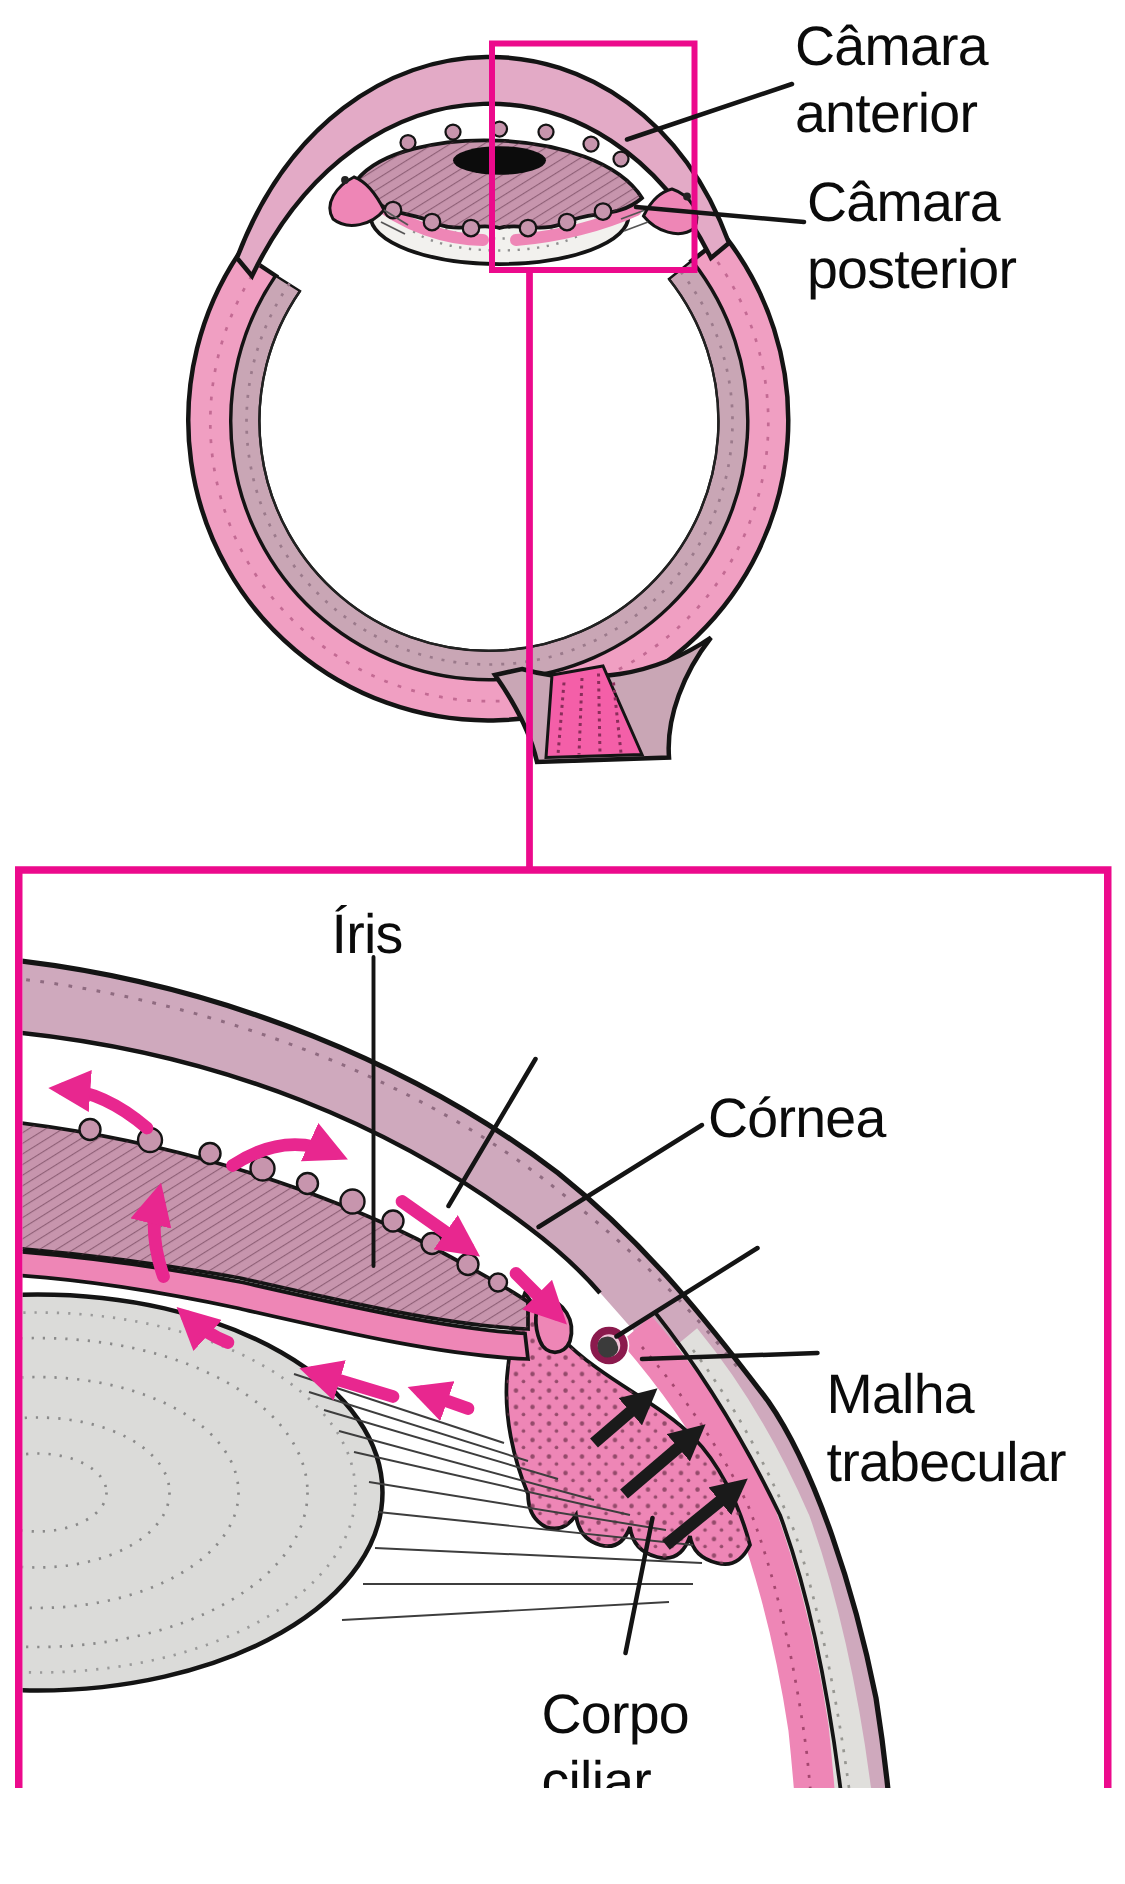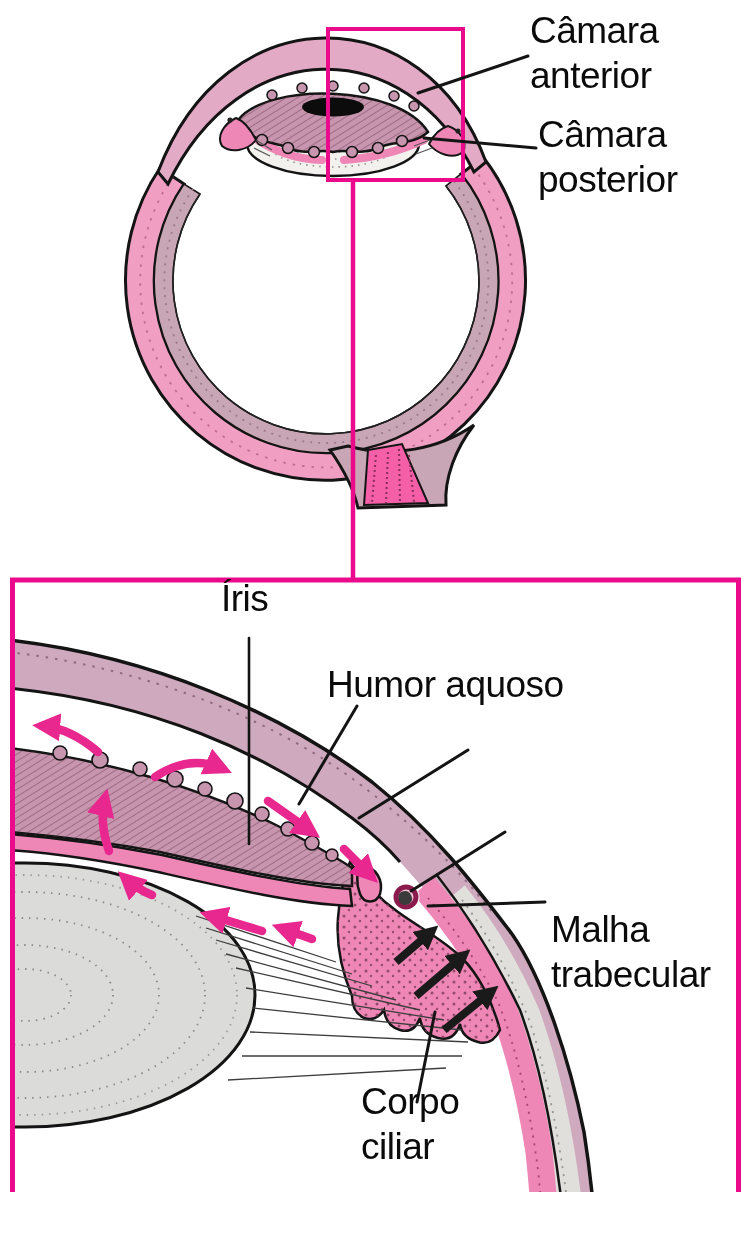--- a/index.html
+++ b/index.html
@@ -210,20 +210,20 @@
     </g>
   </g>
 
   <rect x="12.5" y="580" width="726" height="662" fill="none" stroke="#ec0a8c" stroke-width="5"></rect>
 </svg>
 
 <div class="lbl" style="left:530px;top:8px">Câmara
 anterior</div>
 <div class="lbl" style="left:538px;top:112px">Câmara
 posterior</div>
-<div class="lbl" style="left:221px;top:576px">Íris</div>
-<div class="lbl" style="left:327px;top:662px">Humor aquoso</div>
+<div class="lbl" style="left:221px;top:600px">Íris</div>
+<div class="lbl" style="left:472px;top:723px">Córnea</div>
 <div class="lbl" style="left:551px;top:907px">Malha
 trabecular</div>
-<div class="lbl" style="left:361px;top:1079px">Corpo
+<div class="lbl" style="left:361px;top:1120px">Corpo
 ciliar</div>
 
 </div>
 
 </body></html>

